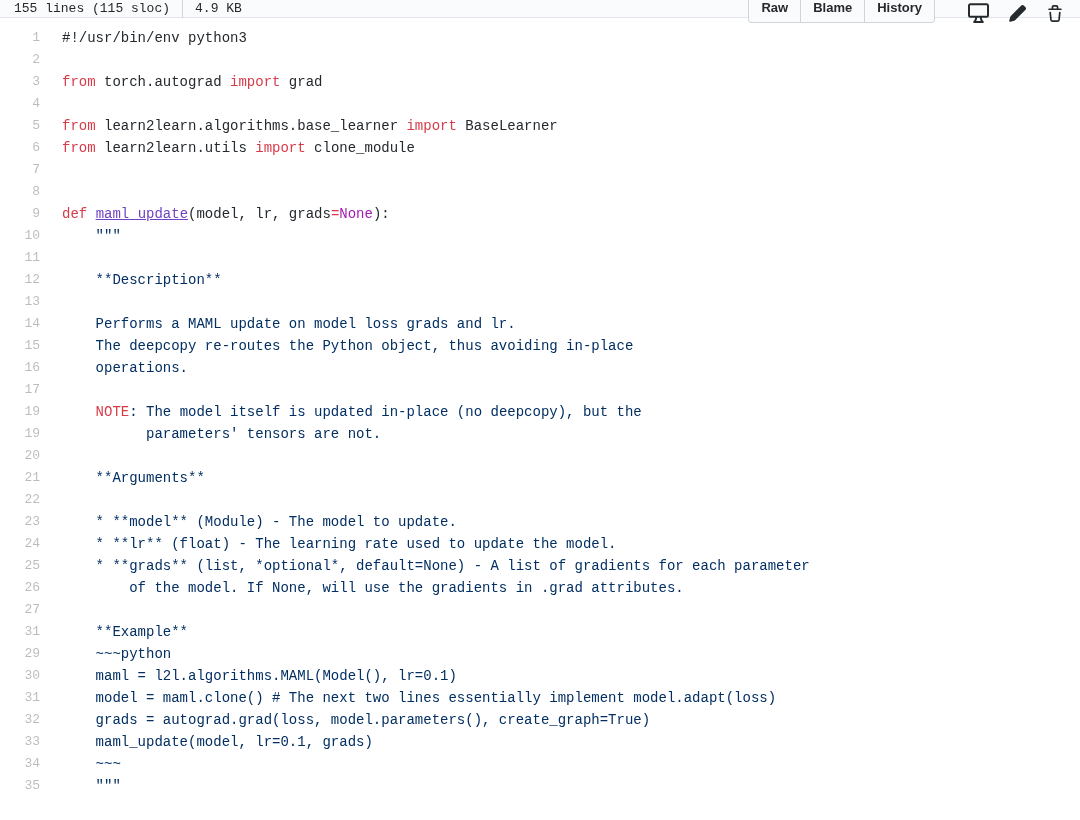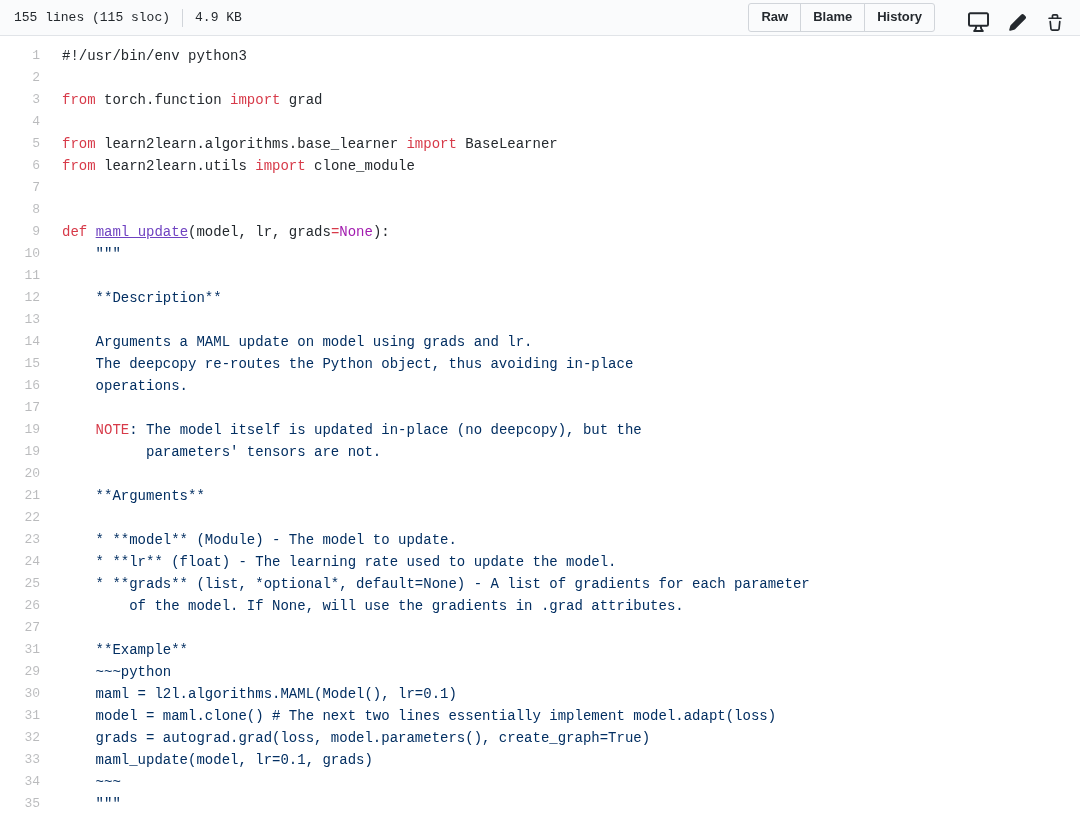--- a/index.html
+++ b/index.html
@@ -5,21 +5,21 @@
   * { box-sizing: border-box; }
   html, body {
     margin: 0; padding: 0;
     width: 1080px; height: 820px;
     overflow: hidden;
     background: #ffffff;
     font-family: "Liberation Sans", sans-serif;
   }
   
   .file-header {
-    height: 36px;
+    height: 18px;
     background: #fafbfc;
     border-bottom: 1px solid #e1e4e8;
     display: flex;
     align-items: center;
     justify-content: space-between;
     padding: 0 16px 0 14px;
   }
   .file-info {
     display: flex;
     align-items: center;
@@ -118,32 +118,32 @@
           <path d="M11 1.75V3h2.25a.75.75 0 0 1 0 1.5H2.75a.75.75 0 0 1 0-1.5H5V1.75C5 .784 5.784 0 6.75 0h2.5C10.216 0 11 .784 11 1.75ZM4.496 6.675l.66 6.6a.25.25 0 0 0 .249.225h5.19a.25.25 0 0 0 .249-.225l.66-6.6a.75.75 0 0 1 1.492.149l-.66 6.6A1.748 1.748 0 0 1 10.595 15h-5.19a1.75 1.75 0 0 1-1.741-1.575l-.66-6.6a.75.75 0 1 1 1.492-.15ZM6.5 1.75V3h3V1.75a.25.25 0 0 0-.25-.25h-2.5a.25.25 0 0 0-.25.25Z"></path>
         </svg>
       </span>
     </button>
   </div>
 </div>
 
 <div class="blob">
     <div class="line"><span class="ln">1</span><span class="lc"><span class="tok-pl">#!/usr/bin/env python3</span></span></div>
     <div class="line"><span class="ln">2</span><span class="lc"></span></div>
-    <div class="line"><span class="ln">3</span><span class="lc"><span class="tok-k">from</span><span class="tok-pl"> torch.function </span><span class="tok-k">import</span><span class="tok-pl"> grad</span></span></div>
+    <div class="line"><span class="ln">3</span><span class="lc"><span class="tok-k">from</span><span class="tok-pl"> torch.autograd </span><span class="tok-k">import</span><span class="tok-pl"> grad</span></span></div>
     <div class="line"><span class="ln">4</span><span class="lc"></span></div>
     <div class="line"><span class="ln">5</span><span class="lc"><span class="tok-k">from</span><span class="tok-pl"> learn2learn.algorithms.base_learner </span><span class="tok-k">import</span><span class="tok-pl"> BaseLearner</span></span></div>
     <div class="line"><span class="ln">6</span><span class="lc"><span class="tok-k">from</span><span class="tok-pl"> learn2learn.utils </span><span class="tok-k">import</span><span class="tok-pl"> clone_module</span></span></div>
     <div class="line"><span class="ln">7</span><span class="lc"></span></div>
     <div class="line"><span class="ln">8</span><span class="lc"></span></div>
     <div class="line"><span class="ln">9</span><span class="lc"><span class="tok-k">def</span><span class="tok-pl"> </span><span class="tok-en">maml_update</span><span class="tok-pl">(model, lr, grads</span><span class="tok-k">=</span><span class="tok-c1">None</span><span class="tok-pl">):</span></span></div>
     <div class="line"><span class="ln">10</span><span class="lc"><span class="tok-s">    """</span></span></div>
     <div class="line"><span class="ln">11</span><span class="lc"></span></div>
     <div class="line"><span class="ln">12</span><span class="lc"><span class="tok-s">    **Description**</span></span></div>
     <div class="line"><span class="ln">13</span><span class="lc"></span></div>
-    <div class="line"><span class="ln">14</span><span class="lc"><span class="tok-s">    Arguments a MAML update on model using grads and lr.</span></span></div>
+    <div class="line"><span class="ln">14</span><span class="lc"><span class="tok-s">    Performs a MAML update on model loss grads and lr.</span></span></div>
     <div class="line"><span class="ln">15</span><span class="lc"><span class="tok-s">    The deepcopy re-routes the Python object, thus avoiding in-place</span></span></div>
     <div class="line"><span class="ln">16</span><span class="lc"><span class="tok-s">    operations.</span></span></div>
     <div class="line"><span class="ln">17</span><span class="lc"></span></div>
     <div class="line"><span class="ln">19</span><span class="lc"><span class="tok-s">    </span><span class="tok-nt">NOTE</span><span class="tok-s">: The model itself is updated in-place (no deepcopy), but the</span></span></div>
     <div class="line"><span class="ln">19</span><span class="lc"><span class="tok-s">          parameters' tensors are not.</span></span></div>
     <div class="line"><span class="ln">20</span><span class="lc"></span></div>
     <div class="line"><span class="ln">21</span><span class="lc"><span class="tok-s">    **Arguments**</span></span></div>
     <div class="line"><span class="ln">22</span><span class="lc"></span></div>
     <div class="line"><span class="ln">23</span><span class="lc"><span class="tok-s">    * **model** (Module) - The model to update.</span></span></div>
     <div class="line"><span class="ln">24</span><span class="lc"><span class="tok-s">    * **lr** (float) - The learning rate used to update the model.</span></span></div>

